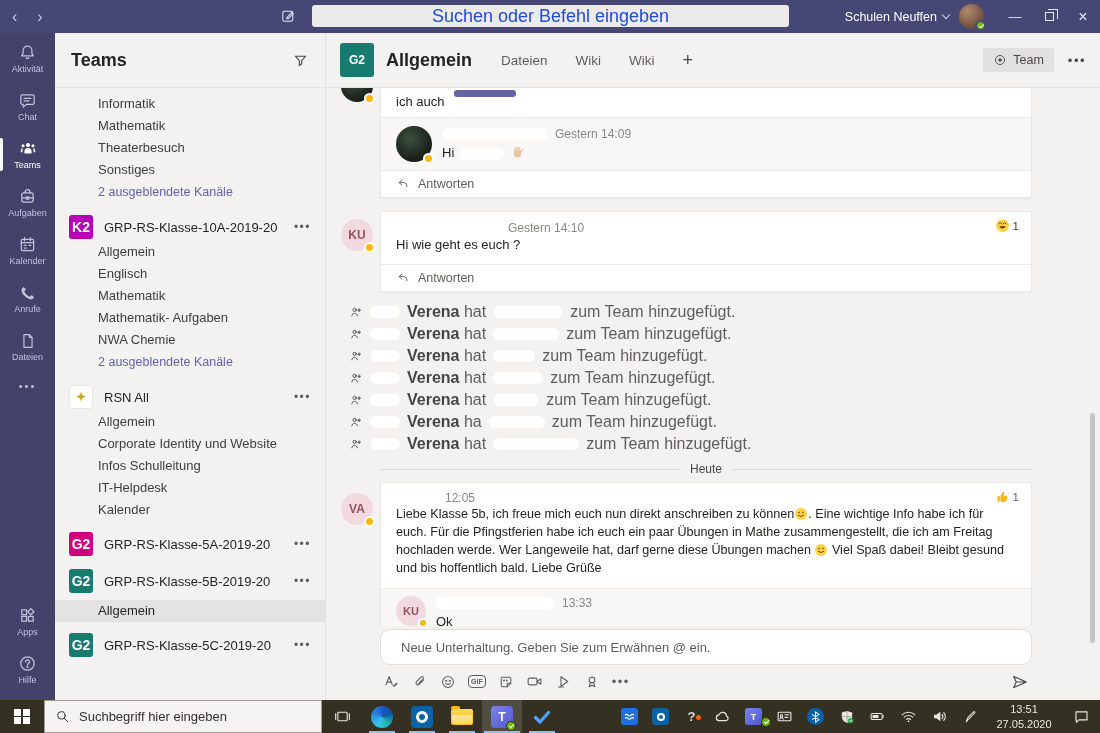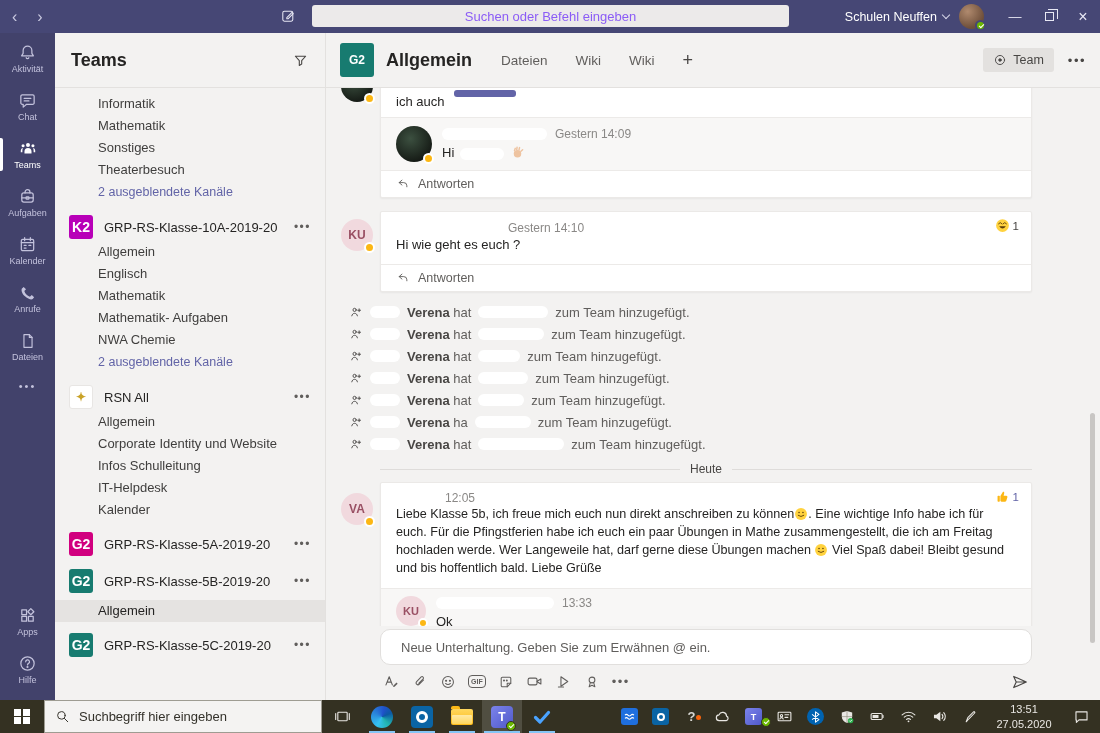--- a/index.html
+++ b/index.html
@@ -6,21 +6,21 @@
 html,body{width:1100px;height:733px;overflow:hidden}
 body{font-family:"Liberation Sans",sans-serif;font-size:13px;color:#252423;background:#f3f2f1;position:relative}
 svg{display:block}
 .ico{stroke:currentColor;fill:none;stroke-width:1.3;stroke-linecap:round;stroke-linejoin:round}
 
 
 .titlebar{position:absolute;top:0;left:0;right:0;height:33px;background:var(--titlebar,#464775);display:flex;align-items:center;color:#fff;z-index:30}
 .tb-nav{display:flex;gap:20px;margin-left:12px;color:#c9c9e0;font-size:16px;line-height:1}
 .tb-nav span{cursor:default}
 .tb-edit{position:absolute;left:280px;top:8px;color:#e8e8f4}
-.tb-search{position:absolute;left:312px;top:5px;width:477px;height:22px;background:#eceaea;border-radius:3px;color:#8b5cf6;font-size:13px;display:flex;align-items:center;justify-content:center}
+.tb-search{position:absolute;left:312px;top:5px;width:477px;height:22px;background:#eceaea;border-radius:3px;color:#1d4ed8;font-size:18px;display:flex;align-items:center;justify-content:center}
 .tb-right{position:absolute;right:0;top:0;height:33px;display:flex;align-items:center}
 .tb-account{display:flex;align-items:center;gap:6px;font-size:12.5px;margin-right:10px;color:#fff}
 .chev{width:6px;height:6px;border-right:1.4px solid #d5d5e8;border-bottom:1.4px solid #d5d5e8;transform:rotate(45deg);margin-top:-3px}
 .tb-avatar{width:25px;height:25px;border-radius:50%;background:radial-gradient(circle at 35% 30%,#b08a6e,#6e4f3a 70%);position:relative;margin-right:14px}
 .badge-ok{position:absolute;right:-2px;bottom:-2px;width:11px;height:11px;border-radius:50%;background:#6bb700;border:2px solid #464775}
 .badge-ok::after{content:"";position:absolute;left:1.5px;top:2px;width:4px;height:2px;border-left:1.2px solid #fff;border-bottom:1.2px solid #fff;transform:rotate(-45deg)}
 .winbtn{width:34px;height:33px;display:flex;align-items:center;justify-content:center;font-size:13px;color:#e8e8f4}
 .restore i{display:block;width:9px;height:9px;border:1.2px solid #e8e8f4;position:relative;background:#464775}
 .restore i::before{content:"";position:absolute;left:2px;top:-4px;width:9px;height:9px;border:1.2px solid #e8e8f4;border-bottom:none;border-left:none}
 
@@ -75,21 +75,21 @@
 .away{position:absolute;right:-2px;bottom:-2px;width:11px;height:11px;border-radius:50%;background:#fcb714;border:2px solid #fff}
 .blob{display:inline-block;background:#fff;border-radius:7px;height:12px;vertical-align:middle}
 .pblob{display:inline-block;background:#6264a7;border-radius:3px;height:7px;width:62px}
 .reply-block{background:#f8f7f6;border-top:1px solid #eceae8;border-bottom:1px solid #eceae8;padding:8px 15px;display:flex;gap:10px}
 .reply-row{padding:6px 15px;display:flex;align-items:center;gap:8px;color:#605e5c;font-size:12.5px}
 .time{color:#8a8886;font-size:12px}
 .reaction{position:absolute;right:12px;top:6px;display:flex;align-items:center;gap:3px;font-size:11.5px;color:#484644}
 .reaction.blue{color:#6264a7}
 .msg-body{padding:2px 15px 10px;font-size:13px;line-height:1.42}
 .sys-list{margin:9px 0 0 -31px}
-.sys-row{height:22px;display:flex;align-items:center;gap:7px;font-size:13px;color:#605e5c;white-space:nowrap}
+.sys-row{height:22px;display:flex;align-items:center;gap:7px;font-size:16px;color:#605e5c;white-space:nowrap}
 .sys-row .sico{color:#484644;flex:none}
 .sys-row b{color:#484644}
 .sys-row .blob{background:#fff}
 .sys-row:nth-child(1) .b2{width:70px}.sys-row:nth-child(2) .b2{width:66px}
 .sys-row:nth-child(3) .b2{width:42px}.sys-row:nth-child(4) .b2{width:50px}
 .sys-row:nth-child(5) .b2{width:46px}.sys-row:nth-child(6) .b2{width:56px}
 .sys-row:nth-child(7) .b2{width:86px}
 .day-div{display:flex;align-items:center;gap:10px;margin:7px 0 6px;color:#484644;font-size:12px}
 .day-div::before,.day-div::after{content:"";flex:1;height:1px;background:#dedcda}
 .emj{display:inline-block;vertical-align:-3px}
@@ -237,22 +237,22 @@
     <span class="sb-title">Teams</span>
     <span class="sb-filter">
       <svg class="ico" width="17" height="17" viewBox="0 0 20 20">
           <path d="M4 5h12l-4.6 5.2v4l-2.8 1.6v-5.6z"></path>
         </svg>
     </span>
   </div>
   <div class="sb-list">
     <div class="sb-channel">Informatik</div>
     <div class="sb-channel">Mathematik</div>
+    <div class="sb-channel">Theaterbesuch</div>
     <div class="sb-channel">Sonstiges</div>
-    <div class="sb-channel">Theaterbesuch</div>
     <div class="sb-hidden">2 ausgeblendete Kanäle</div>
 
     <div class="sb-team">
       <span class="tavatar" style="background: rgb(184, 0, 184);">K2</span>
       <span class="tlabel">GRP-RS-Klasse-10A-2019-20</span>
       <span class="sb-dots">•••</span>
     </div>
     <div class="sb-channel">Allgemein</div>
     <div class="sb-channel">Englisch</div>
     <div class="sb-channel">Mathematik</div>

